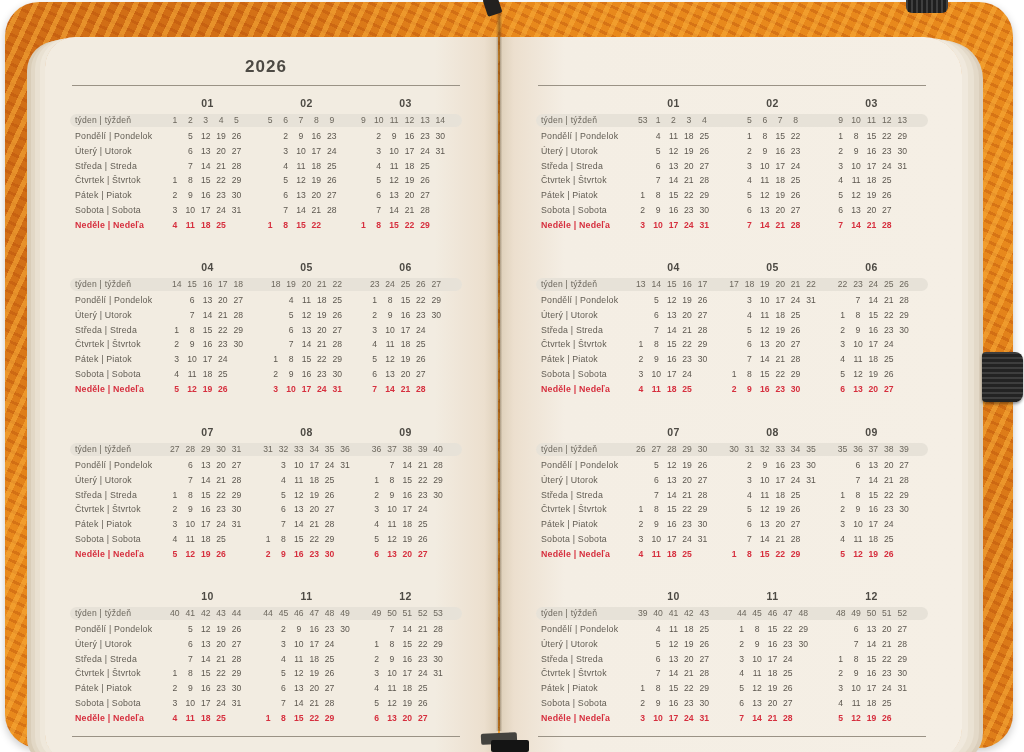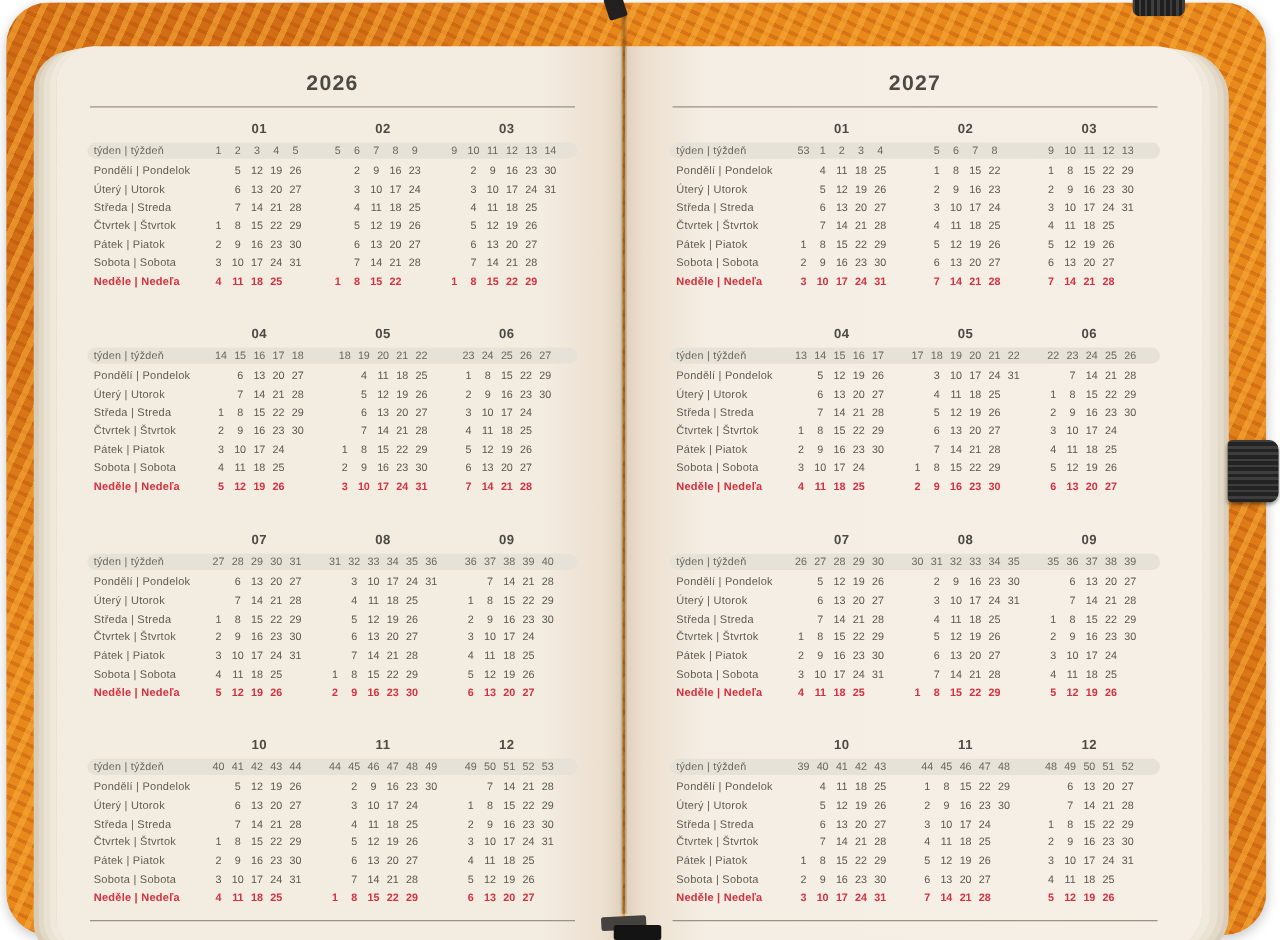--- a/index.html
+++ b/index.html
@@ -1109,21 +1109,20 @@
                 <span class="num"></span>
               </div>
             </div>
           </div>
         </div>
         <div class="frule"></div>
       </div>
     </div>
     <div class="page right">
       <div class="content">
-        <div class="year">2027</div>
         <div class="yrule"></div>
         <div class="section" style="top: 55px;">
           <div class="grow mlabels">
             <div class="lblcol"></div>
             <div class="third">
               <div class="mlabel">01</div>
             </div>
             <div class="third">
               <div class="mlabel">02</div>
             </div>

